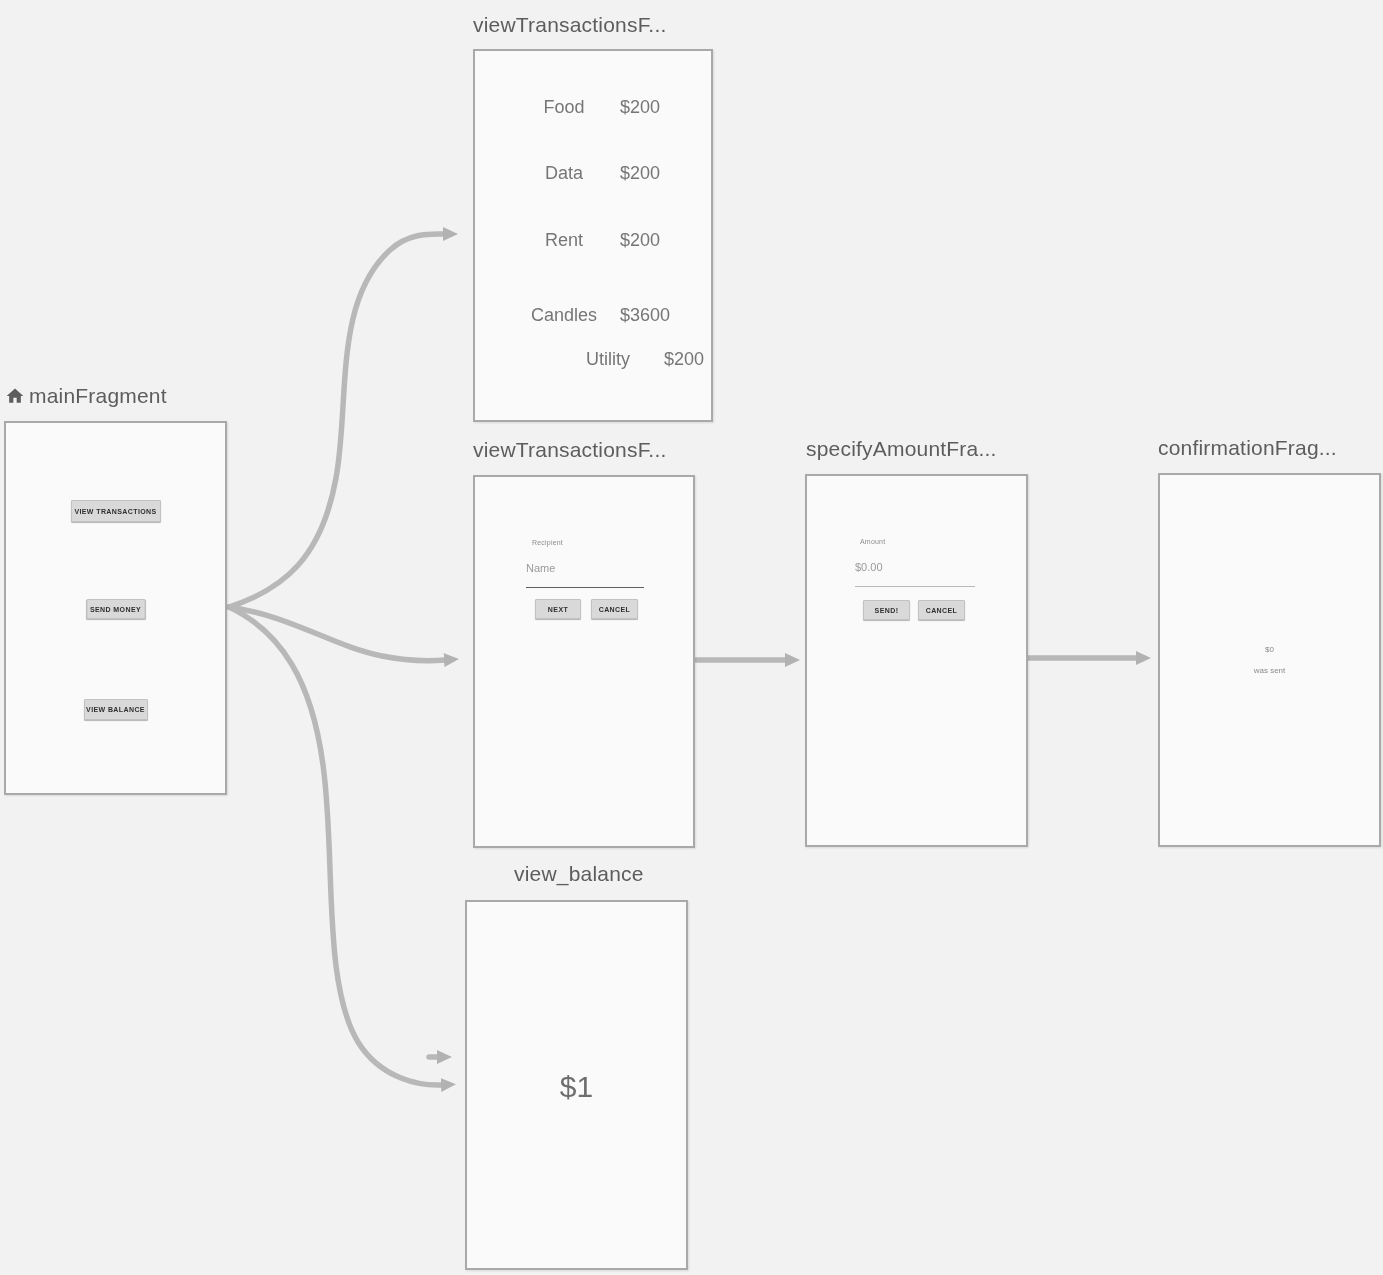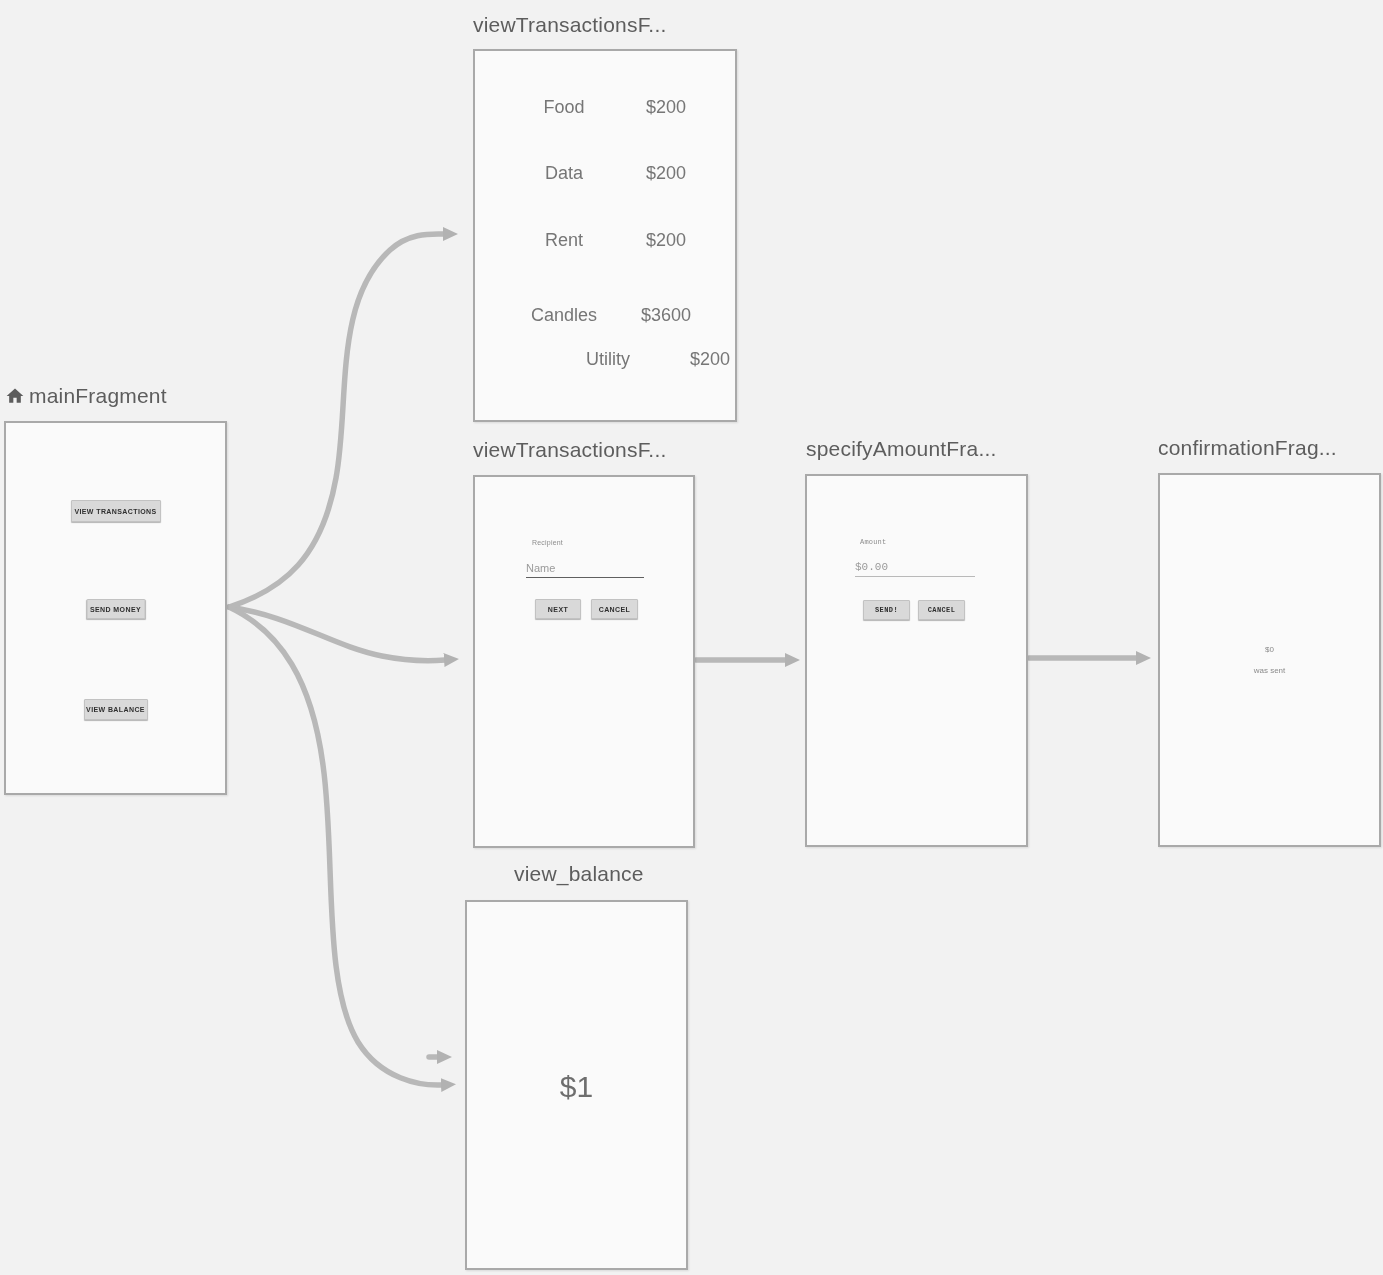--- a/index.html
+++ b/index.html
@@ -63,38 +63,38 @@
   }
   .tx-label {
     margin-left: 33px;
     width: 112px;
     text-align: center;
     font-size: 18px;
     color: #767676;
   }
   .tx-amount {
     flex: 1;
-    text-align: center;
+    text-align: left;
     margin-right: 23px;
     font-size: 18px;
     color: #767676;
   }
 
   
   .field-label {
     position: absolute;
     font-size: 7px;
     color: #8d8d8d;
     letter-spacing: 0.2px;
   }
   .field-input {
     position: absolute;
     font-size: 11px;
     color: #9a9a9a;
-    padding-bottom: 3px;
+    padding-bottom: 13px;
   }
   .u-dark { border-bottom: 1.5px solid #5f5f5f; }
   .u-light { border-bottom: 1px solid #b9b9b9; }
 
   .center-text {
     position: absolute;
     left: 0; width: 100%;
     text-align: center;
     color: #8a8a8a;
   }
@@ -128,21 +128,21 @@
   </div>
   <div class="card" style="left:4px; top:421px; width:223px; height:374px;">
     <div class="abtn" style="left:50%; transform:translateX(-50%); top:77px; width:90px; height:22px;">VIEW TRANSACTIONS</div>
     <div class="abtn" style="left:50%; transform:translateX(-50%); top:176px; width:59px; height:20px;">SEND MONEY</div>
     <div class="abtn" style="left:50%; transform:translateX(-50%); top:276px; width:64px; height:21px;">VIEW BALANCE</div>
   </div>
 
   <div class="frag-title" style="left:473px; top:13px;">
     <span>viewTransactionsF...</span>
   </div>
-  <div class="card" style="left:473px; top:49px; width:264px; height:373px;">
+  <div class="card" style="left:473px; top:49px; width:240px; height:373px;">
     <div class="tx-row" style="top:43px; height:26px;">
       <span class="tx-label">Food</span>
       <span class="tx-amount">$200</span>
     </div>
     <div class="tx-row" style="top:109px; height:26px;">
       <span class="tx-label">Data</span>
       <span class="tx-amount">$200</span>
     </div>
     <div class="tx-row" style="top:176px; height:26px;">
       <span class="tx-label">Rent</span>
@@ -164,21 +164,21 @@
   <div class="card" style="left:473px; top:475px; width:222px; height:373px;">
     <div class="field-label" style="left:57px; top:62px;">Recipient</div>
     <div class="field-input u-dark" style="left:51px; top:85px; width:118px;">Name</div>
     <div class="abtn" style="left:60px; top:122px; width:46px; height:20px;">NEXT</div>
     <div class="abtn" style="left:116px; top:122px; width:47px; height:20px;">CANCEL</div>
   </div>
 
   <div class="frag-title" style="left:806px; top:437px;">
     <span>specifyAmountFra...</span>
   </div>
-  <div class="card" style="left:805px; top:474px; width:223px; height:373px;font-family:Liberation Mono, monospace;">
+  <div class="card" style="left:805px; top:474px; width:223px; height:373px;">
     <div class="field-label" style="left:53px; top:62px;">Amount</div>
     <div class="field-input u-light" style="left:48px; top:85px; width:120px;">$0.00</div>
     <div class="abtn" style="left:56px; top:124px; width:47px; height:20px;">SEND!</div>
     <div class="abtn" style="left:111px; top:124px; width:47px; height:20px;">CANCEL</div>
   </div>
 
   <div class="frag-title" style="left:1158px; top:436px;">
     <span>confirmationFrag...</span>
   </div>
   <div class="card" style="left:1158px; top:473px; width:223px; height:374px;">

